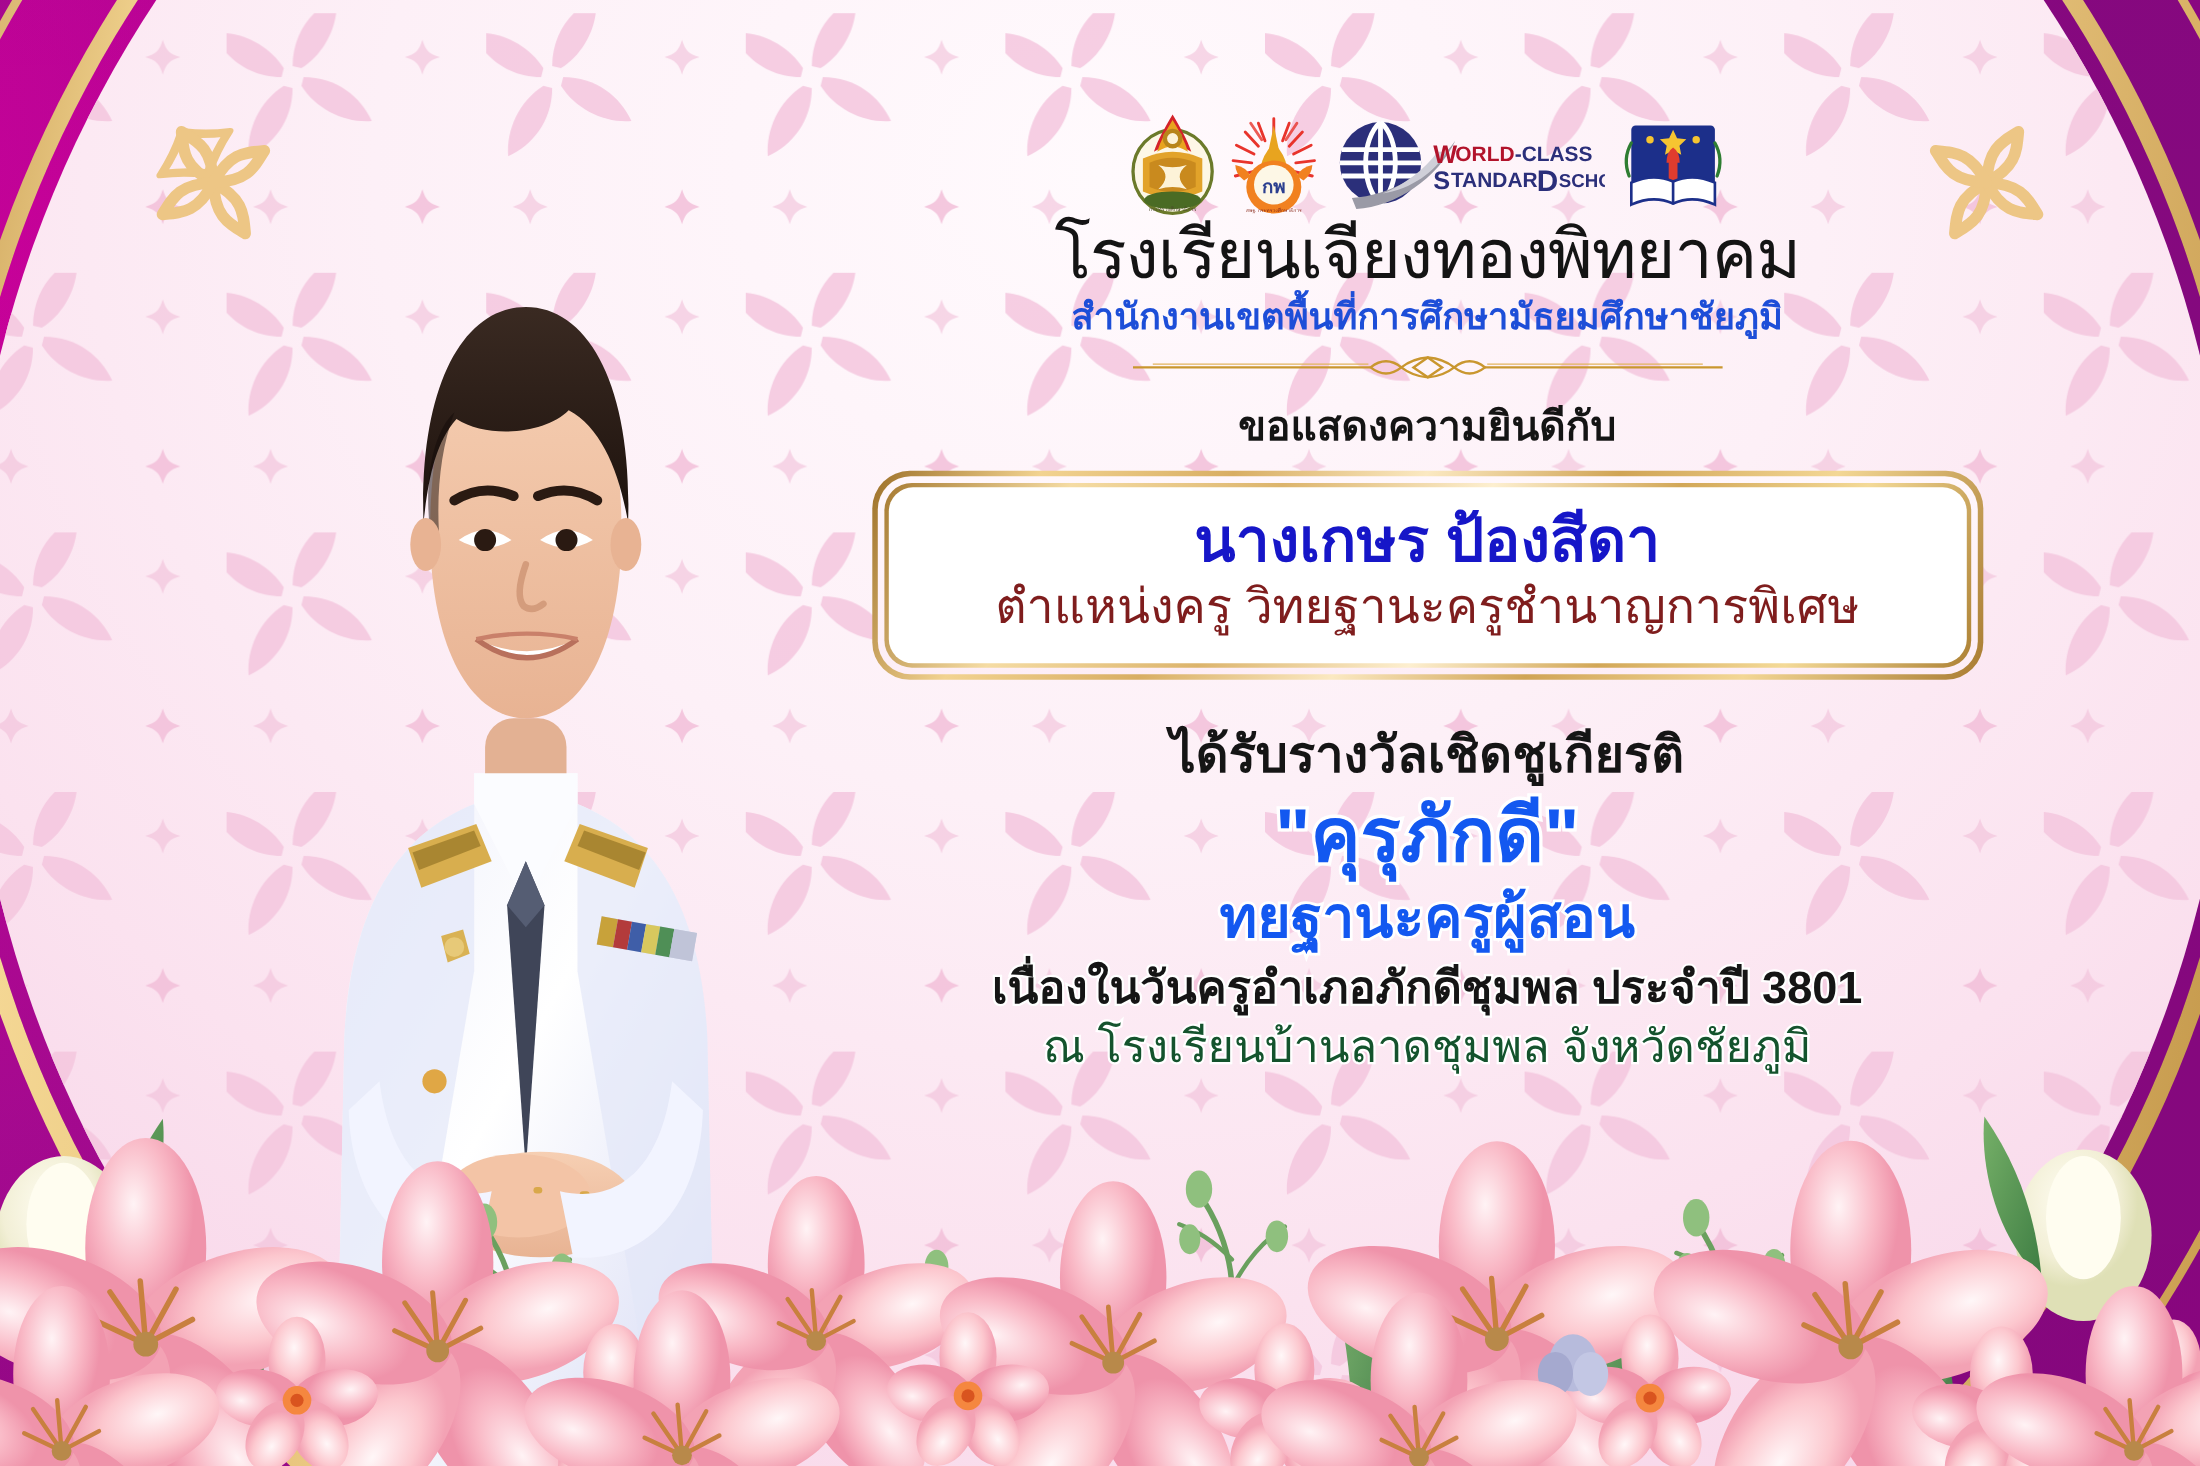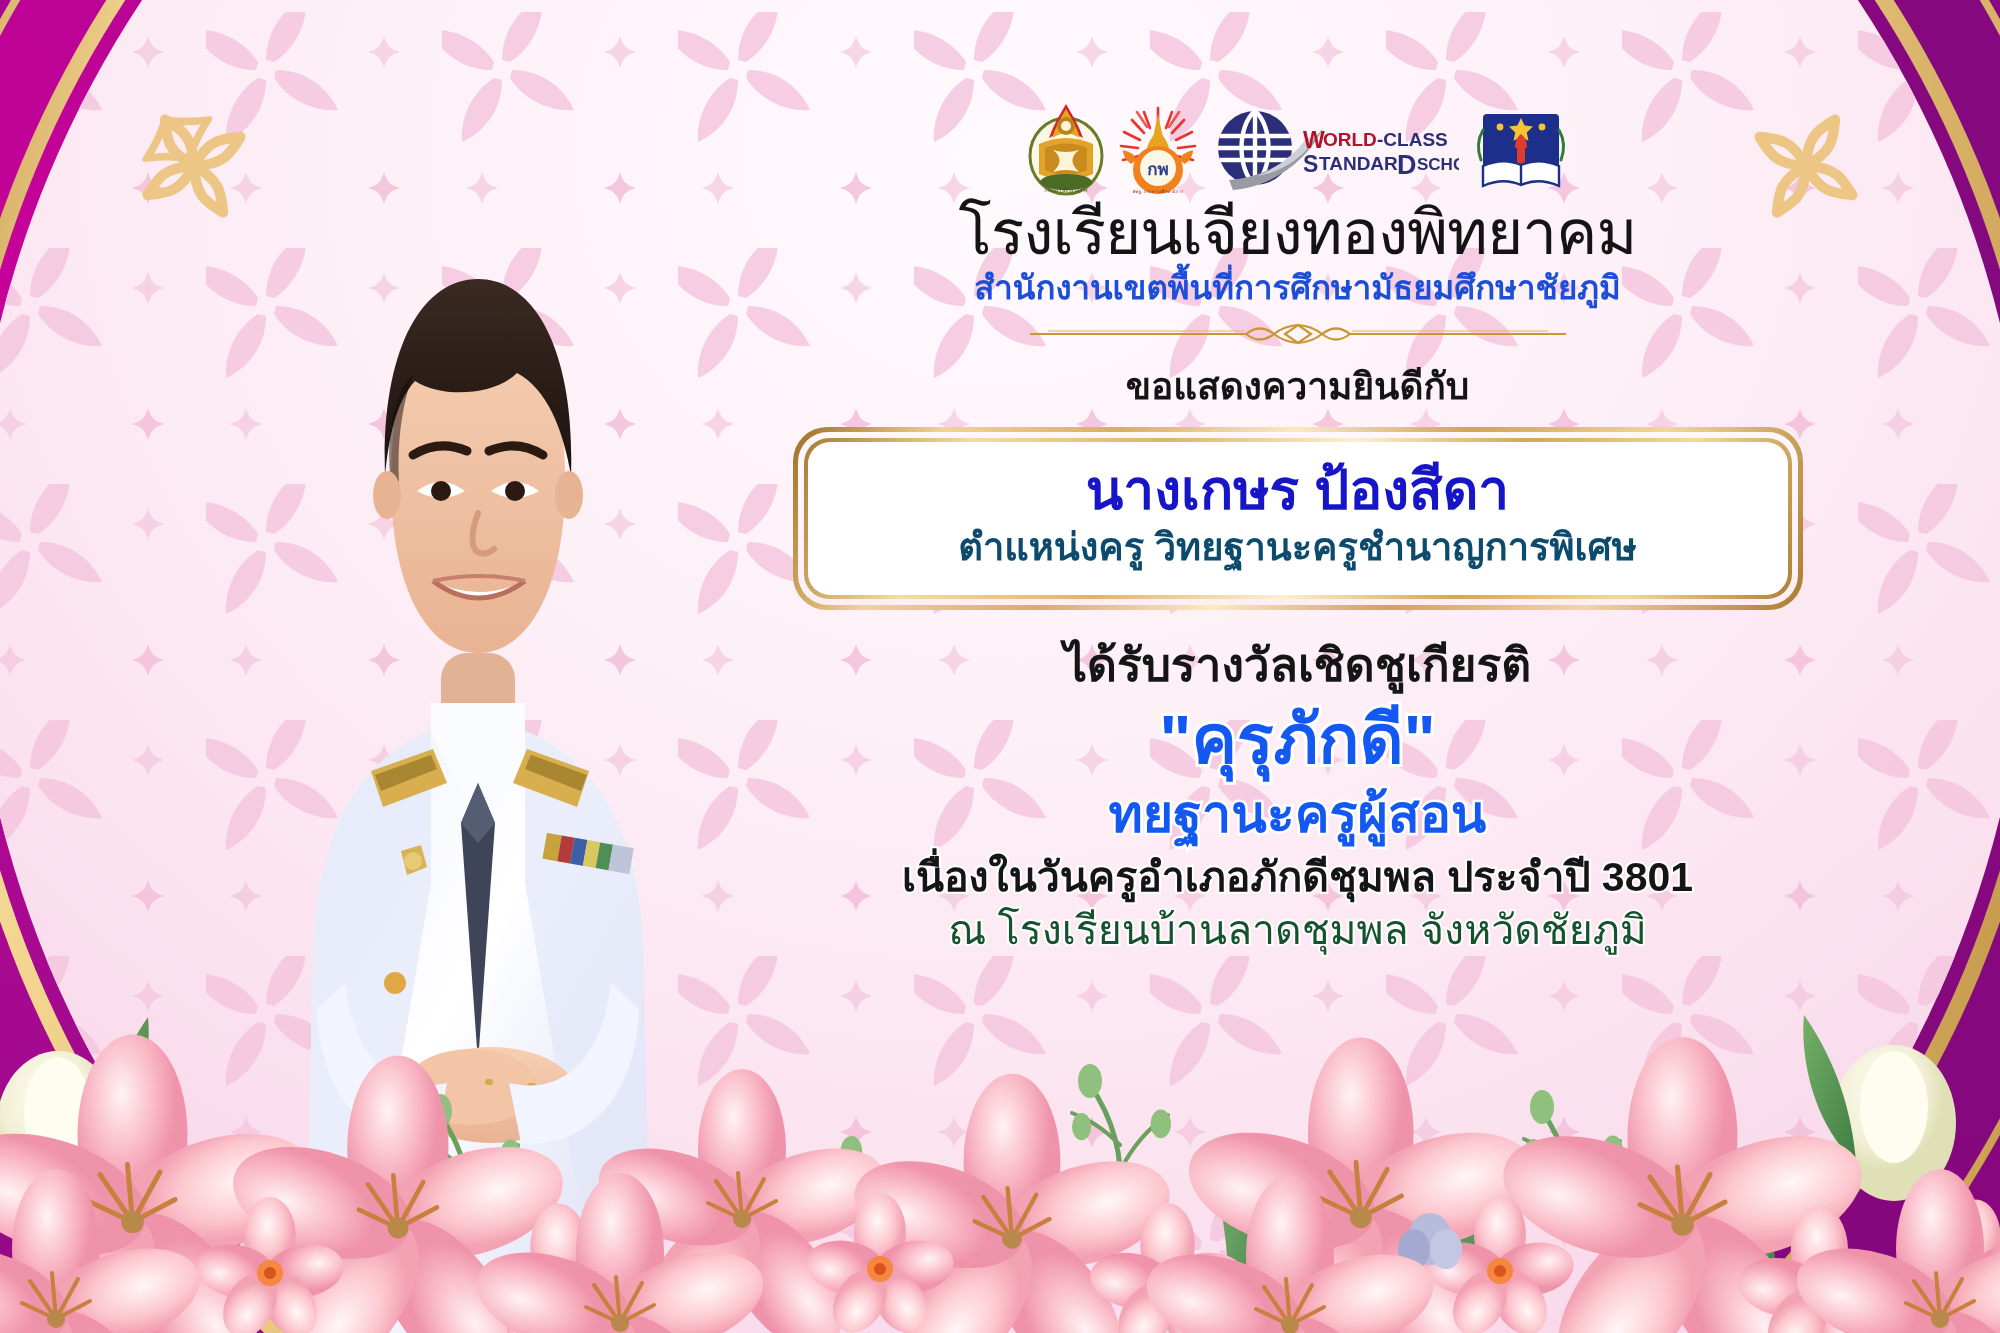--- a/index.html
+++ b/index.html
@@ -127,25 +127,25 @@
     background:linear-gradient(115deg,#a87c33 0%,#f5dca4 16%,#dcb46c 34%,#fdefd0 52%,#d2a757 68%,#f4da98 84%,#ad8134 100%);
   }
   .plaque-face{
     border-radius:22px; background:#ffffff;
     padding:16px 24px 24px;
   }
   .person-name{
     font-size:55px; font-weight:bold; color:#1616c8; line-height:1.18; letter-spacing:0px;
   }
   .person-role{
-    font-size:38px; font-weight:bold; color:#0c4a6e; line-height:1.2; margin-top:2px;
+    font-size:44px; font-weight:normal; color:#7f1d1d; line-height:1.2; margin-top:2px;
   }
 
   .award-intro{
-    font-size:46px; font-weight:bold; color:#151515; margin-top:28px; line-height:1.2;
+    font-size:46px; font-weight:bold; color:#151515; margin-top:41px; line-height:1.2;
   }
   .award-title{
     font-size:68px; font-weight:bold; color:#1358f0; line-height:1.2; margin-top:6px;
     -webkit-text-stroke:6px #ffffff; paint-order:stroke fill;
     text-shadow:0 2px 0 rgba(255,255,255,.9);
   }
   .award-type{
     font-size:52px; font-weight:bold; color:#1358f0; line-height:1.2; margin-top:2px;
     -webkit-text-stroke:5px #ffffff; paint-order:stroke fill;
   }

